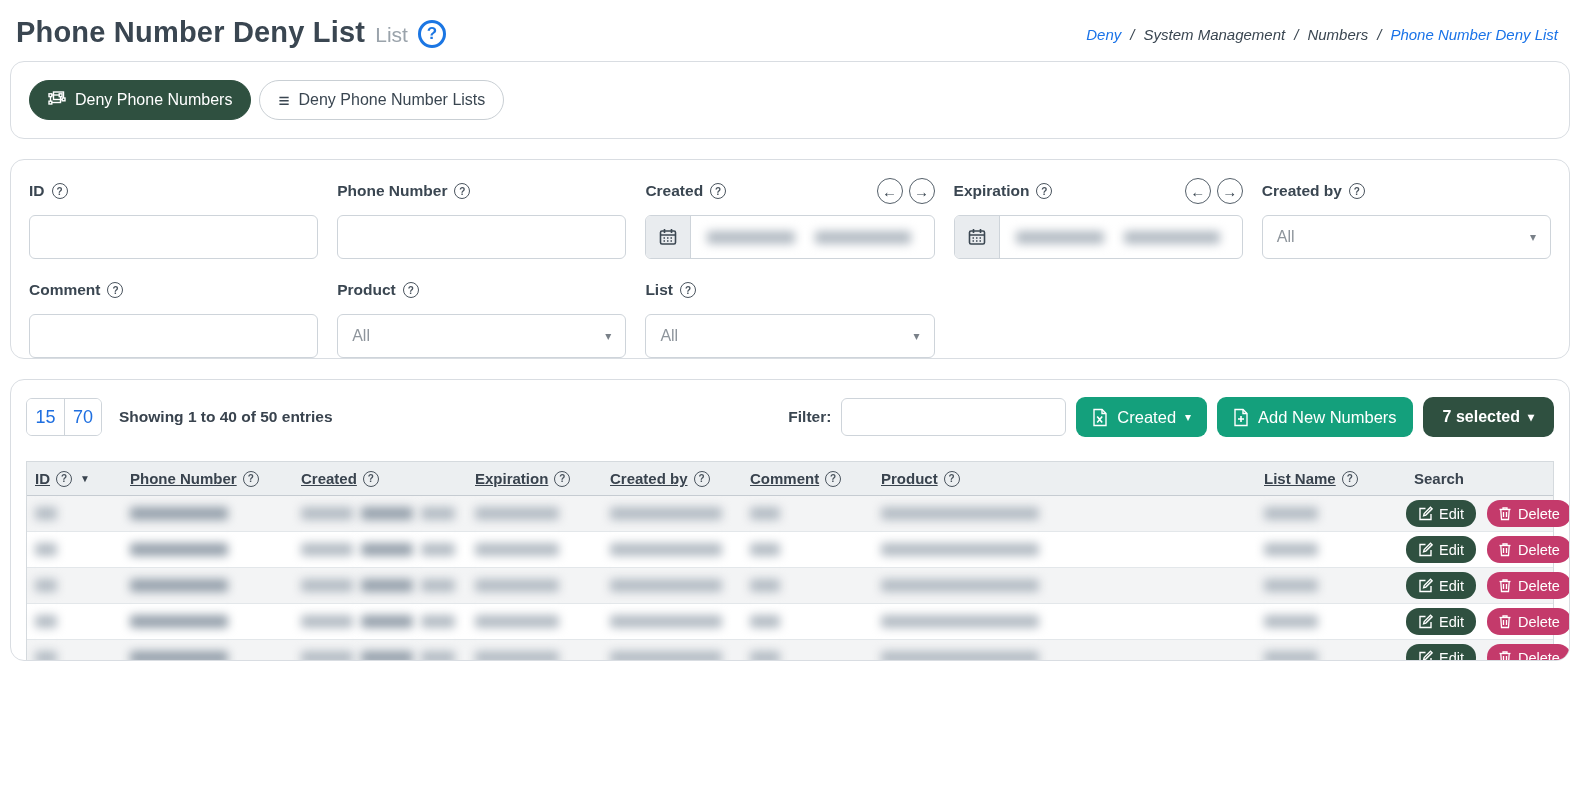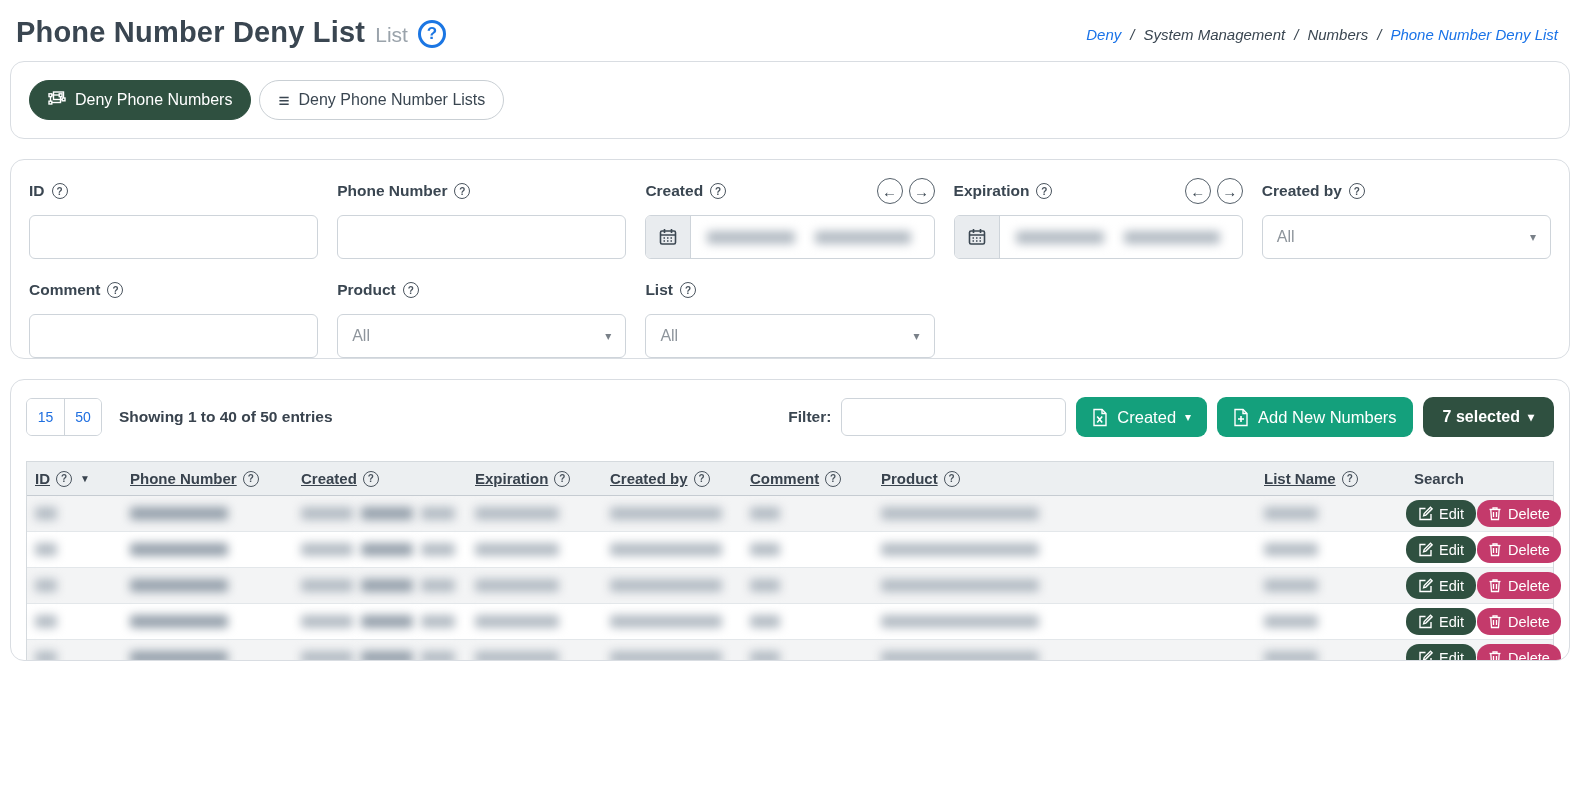--- a/index.html
+++ b/index.html
@@ -85,21 +85,21 @@
     background:#fff; color:#3a4651; border:1px solid #3f5a4b; border-radius:10px; padding:0 20px; height:42px;
     font-size:16px; font-family:inherit; cursor:pointer;
   }
 
   
   .table-card { padding:17px 15px 0 15px; overflow:hidden; height:282px; }
   .controls { display:flex; align-items:center; margin-bottom:24px; }
   .pagesize-group { display:flex; border:1px solid #ced4da; border-radius:6px; overflow:hidden; }
   .pagesize-btn {
     width:37px; height:36px; display:flex; align-items:center; justify-content:center;
-    color:#1f6fe0; font-size:14px; background:#fff; border:none; cursor:pointer; font-family:inherit;
+    color:#1f6fe0; font-size:18px; background:#fff; border:none; cursor:pointer; font-family:inherit;
   }
   .pagesize-btn + .pagesize-btn { border-left:1px solid #ced4da; }
   .showing { font-weight:700; font-size:15.5px; margin-left:17px; color:#39434e; }
   .filter-wrap { margin-left:auto; display:flex; align-items:center;justify-content:space-between; }
   .filter-label { font-weight:700; font-size:15.5px; }
   .filter-input {
     width:225px; height:38px; border:1px solid #ced4da; border-radius:6px; margin-left:10px;
     font-family:inherit; font-size:15px; padding:0 10px; outline:none;
   }
   .btn-green {
@@ -124,21 +124,21 @@
     background:#eceff1; height:34px; border-bottom:1px solid #c6ccd2;
     font-weight:700; font-size:15px; color:#39434e;
   }
   .th { display:flex; align-items:center; gap:6px; padding-left:8px; }
   .th .th-label { text-decoration:underline; cursor:pointer; }
   .th .sort-caret { font-size:10px; color:#39434e; margin-left:2px; }
   .th-plain { padding-left:8px; }
   .trow { height:36px; border-bottom:1px solid #e3e7ea; background:#fff; }
   .trow:nth-child(odd) { background:#f3f4f5; }
   .td { padding-left:8px; display:flex; align-items:center; gap:8px; }
-  .action-cell { display:flex; justify-content:flex-end; align-items:center; gap:1px; padding-right:7px; }
+  .action-cell { display:flex; justify-content:flex-end; align-items:center; gap:11px; padding-right:7px; }
   .btn-edit {
     background:#2f5040; color:#fff; border:none; border-radius:13px; height:27px; padding:0 12px;
     font-size:14.5px; font-family:inherit; display:inline-flex; align-items:center; gap:6px; cursor:pointer;
   }
   .btn-delete {
     background:#c43a6b; color:#fff; border:none; border-radius:13px; height:27px; padding:0 11px;
     font-size:14.5px; font-family:inherit; display:inline-flex; align-items:center; gap:6px; cursor:pointer;
   }
   .icon-svg { flex:0 0 auto; display:block; }
 </style>
@@ -306,21 +306,21 @@
 
   </div>
 
 </div>
 
 <div class="card table-card">
 
   <div class="controls">
     <div class="pagesize-group">
       <button class="pagesize-btn">15</button>
-      <button class="pagesize-btn">50</button>
+      <button class="pagesize-btn">70</button>
     </div>
     <span class="showing">Showing 1 to 40 of 50 entries</span>
 
     <div class="filter-wrap">
       <span class="filter-label">Filter:</span>
       <input class="filter-input" type="text" value="" style="">
     </div>
 
     <button class="btn-green">
       <svg class="icon-svg" width="16" height="19" viewBox="0 0 16 19" fill="none" stroke="#ffffff" stroke-width="1.4">

